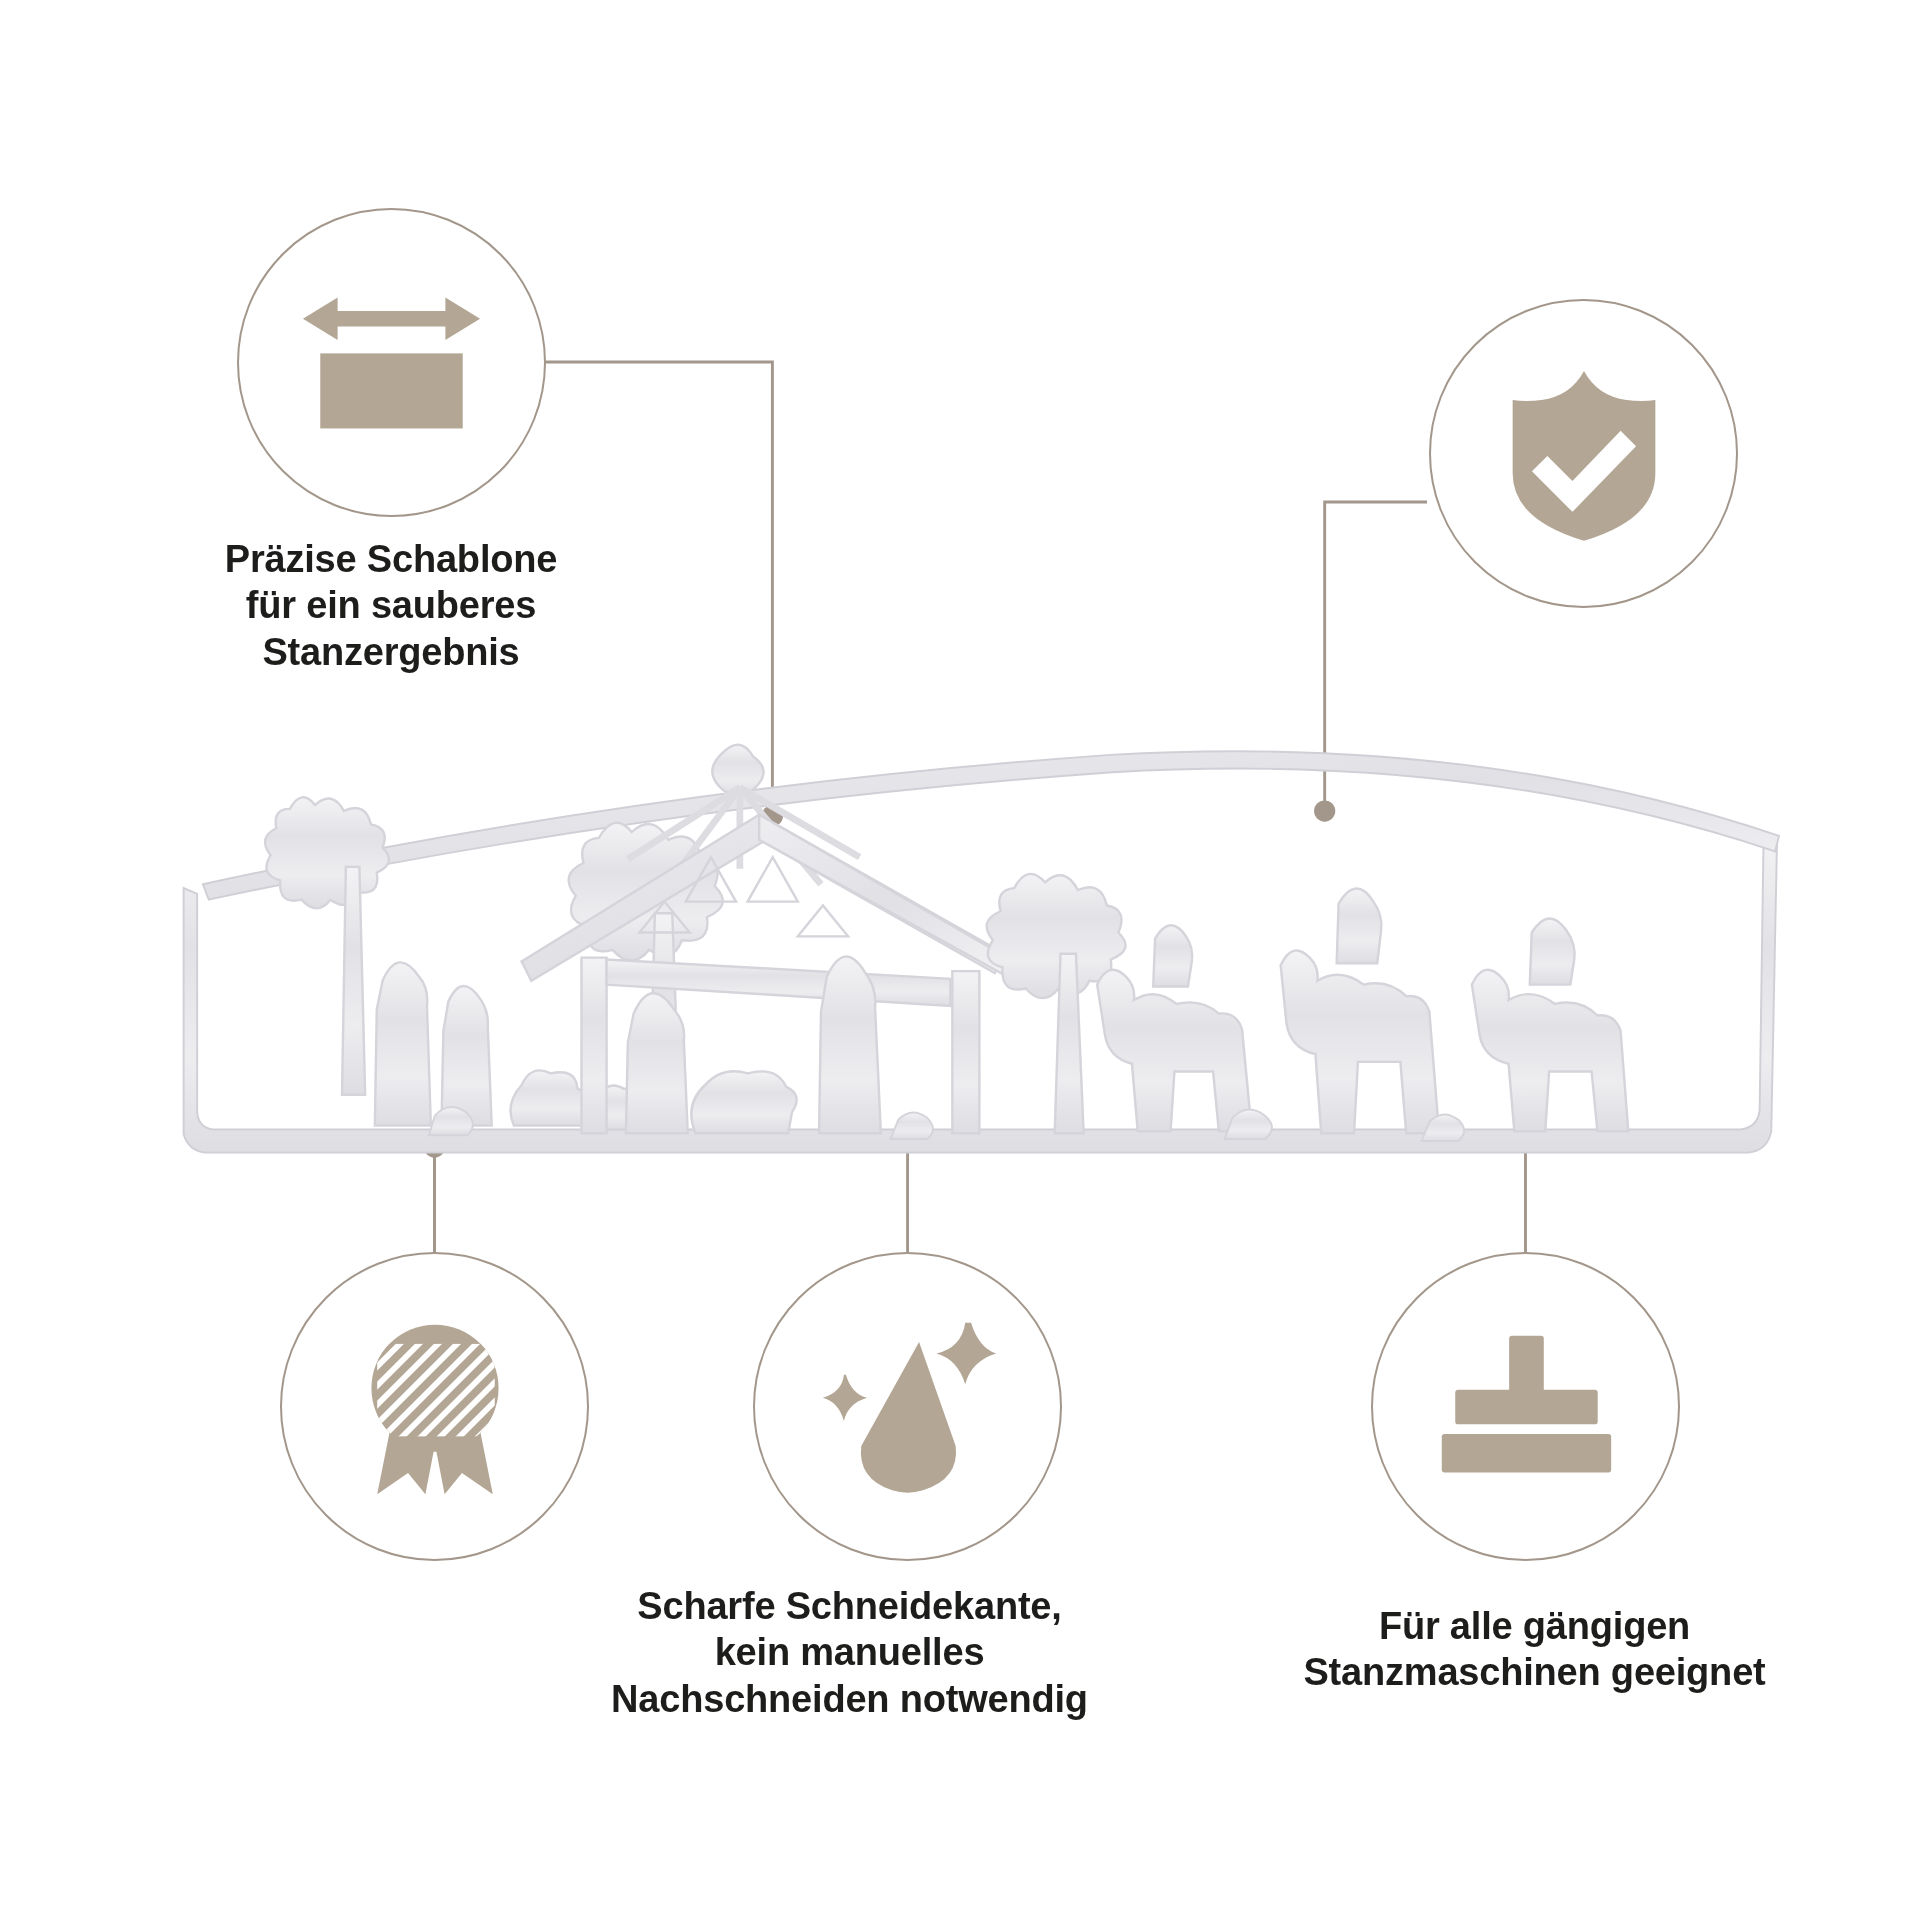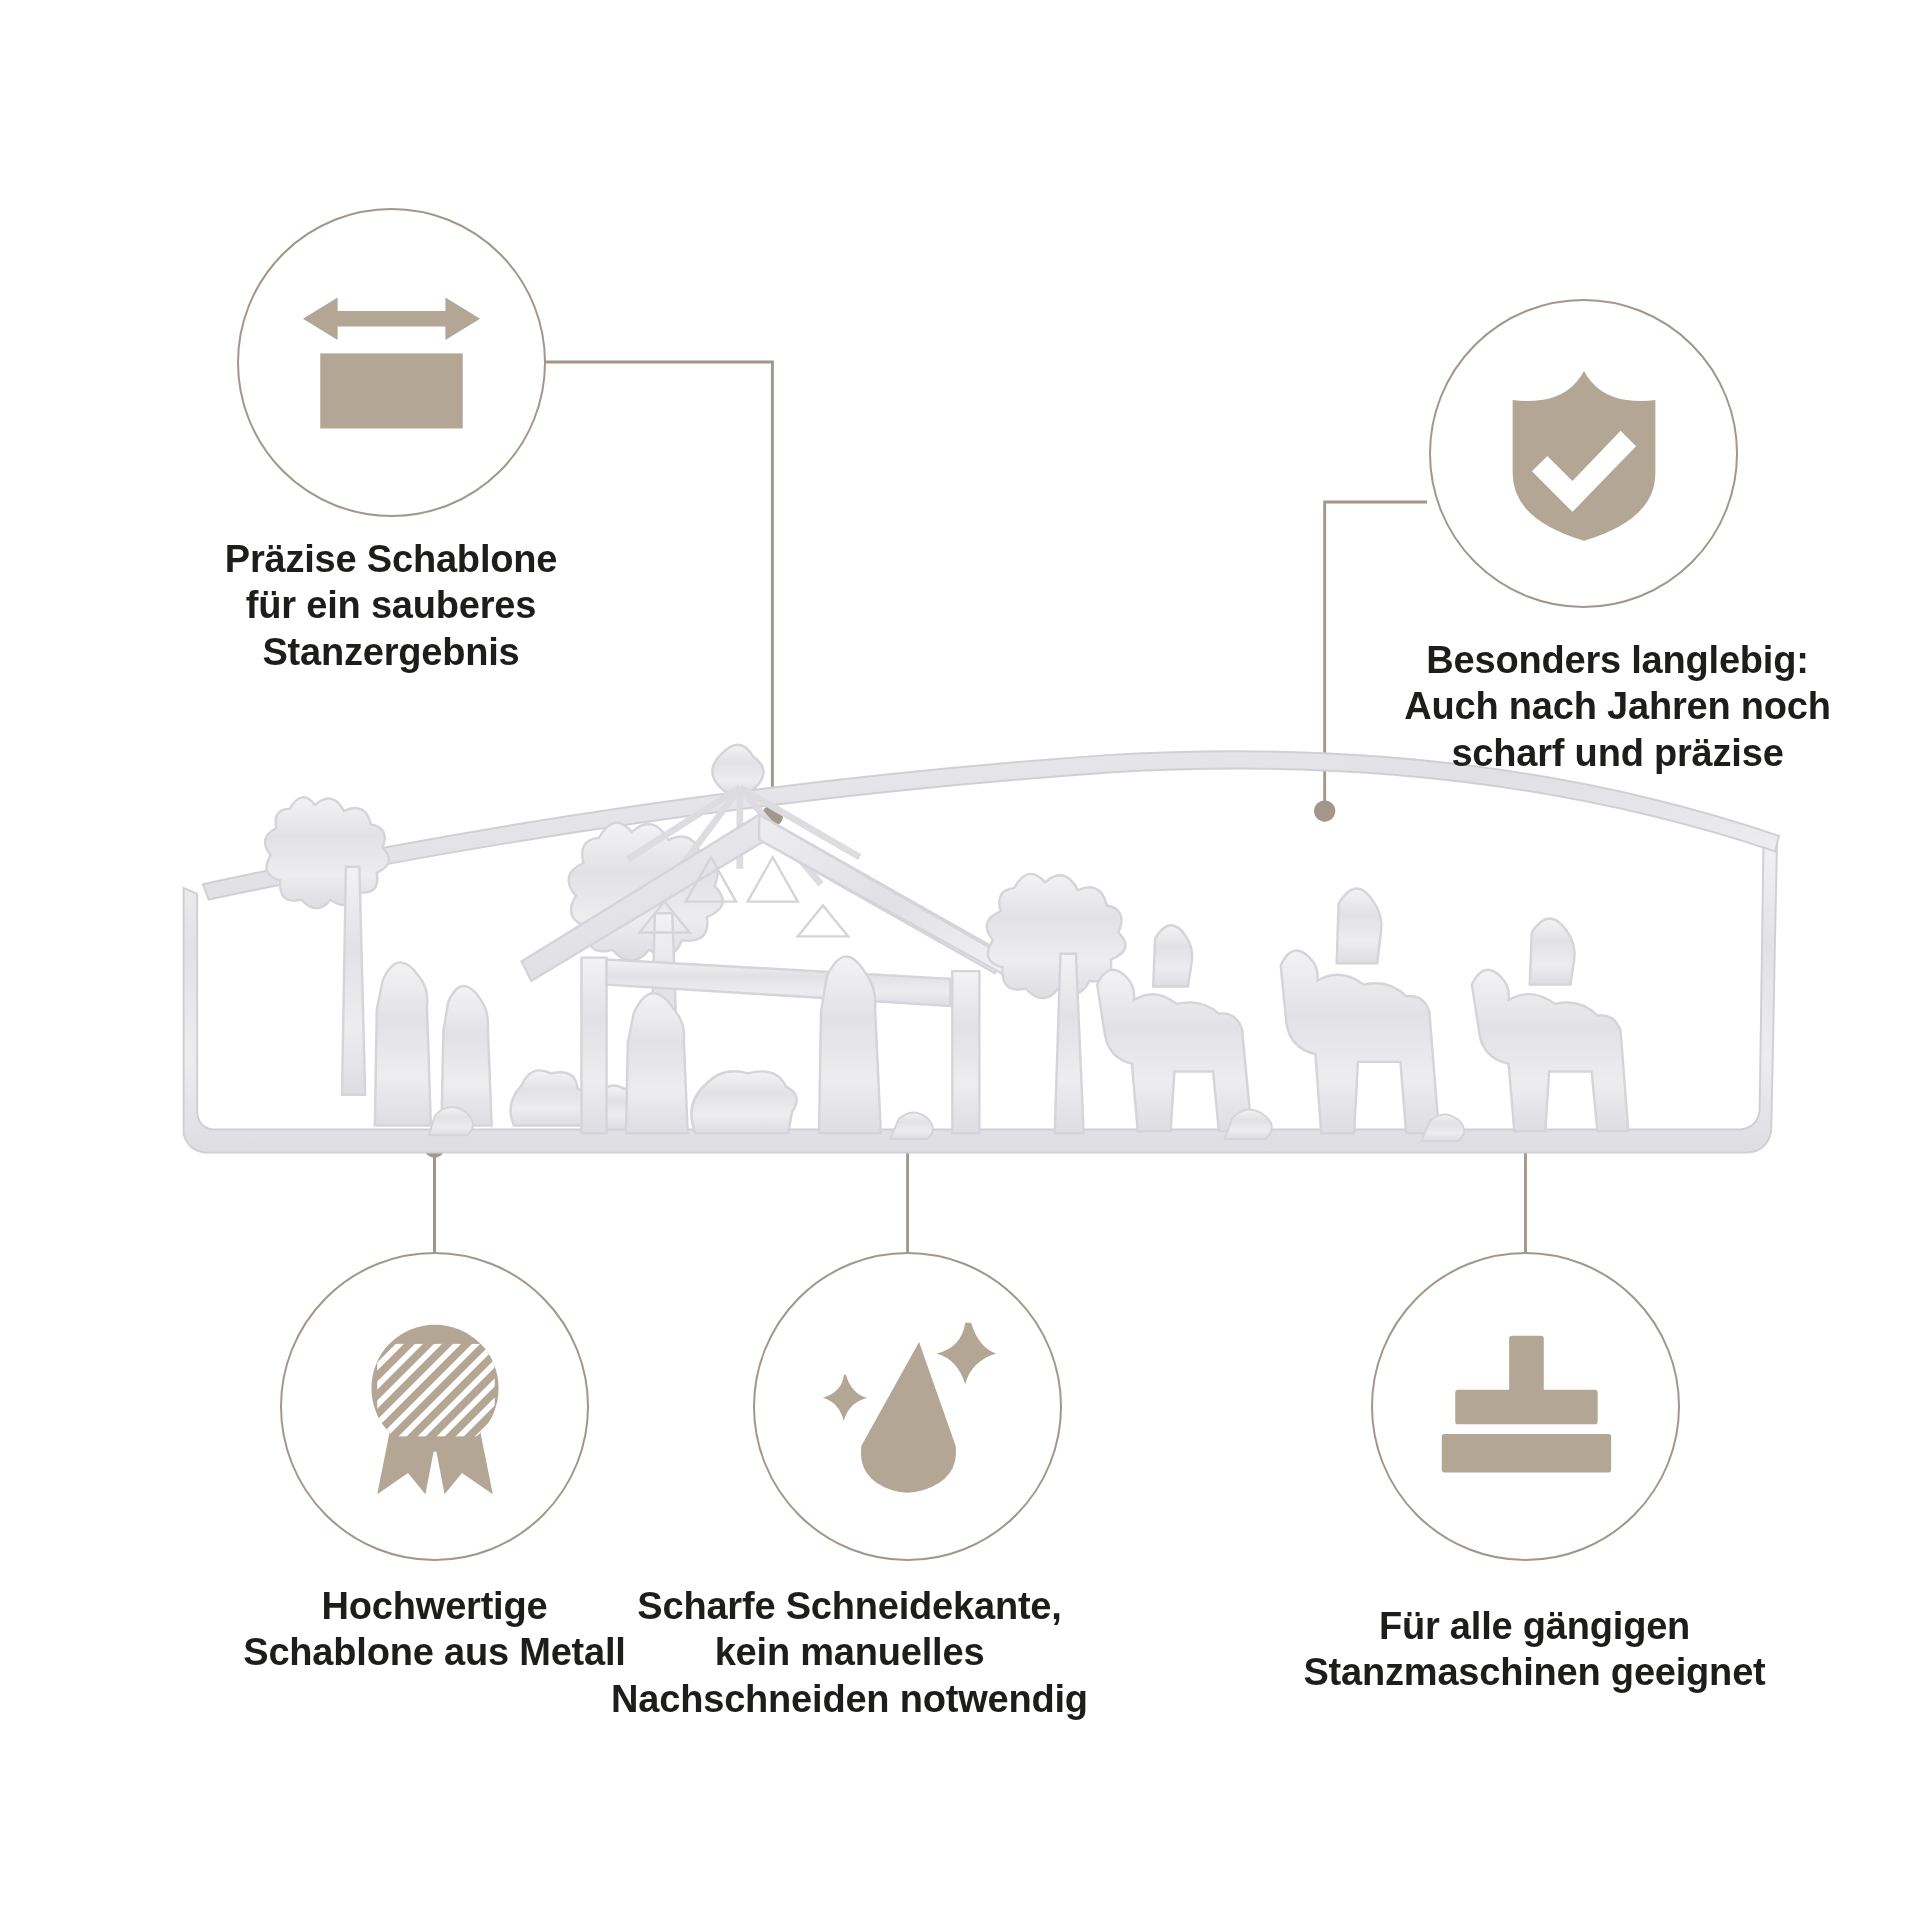--- a/index.html
+++ b/index.html
@@ -176,23 +176,20 @@
   <div class="badge" style="left:1429px;top:299px;">
     <div class="badge-circle" style="left:0;top:0;width:309px;height:309px;"></div>
     <div class="icon-wrap" style="left:0;top:0;width:309px;height:309px;">
       <svg width="162" height="174" viewBox="0 0 168 180">
         <path d="M84 4 q-14 26 -44 30 q-16 2 -30 0 l0 76 q0 48 74 70 q74 -22 74 -70 l0 -76
                  q-14 2 -30 0 q-30 -4 -44 -30 Z" fill="#b3a695"></path>
         <path d="M46 92 L72 118 L122 66 L138 82 L72 150 L30 108 Z" fill="#ffffff"></path>
       </svg>
     </div>
   </div>
-  <div class="badge-caption" style="left:1347px;top:637px;width:541px;">Besonders langlebig:
-Auch nach Jahren noch
-scharf und präzise</div>
 
   <div class="badge" style="left:280px;top:1252px;">
     <div class="badge-circle" style="left:0;top:0;width:309px;height:309px;"></div>
     <div class="icon-wrap" style="left:0;top:0;width:309px;height:309px;">
       <svg width="174" height="183" viewBox="0 0 180 190">
         <defs>
           <pattern id="hatch" patternUnits="userSpaceOnUse" width="14" height="14" patternTransform="rotate(45)">
             <rect width="14" height="14" fill="#b3a695"></rect>
             <rect width="6" height="14" fill="#ffffff"></rect>
           </pattern>
@@ -204,22 +201,20 @@
         <path d="M44 116 L30 186 L62 164 L80 186 L92 124 Z" fill="#b3a695"></path>
         <path d="M136 116 L150 186 L118 164 L100 186 L88 124 Z" fill="#b3a695"></path>
 
         <circle cx="90" cy="76" r="66" fill="#b3a695"></circle>
         <g clip-path="url(#medalClip)">
           <rect x="30" y="30" width="122" height="96" fill="url(#hatch)"></rect>
         </g>
       </svg>
     </div>
   </div>
-  <div class="badge-caption" style="left:174px;top:1583px;width:521px;">Hochwertige
-Schablone aus Metall</div>
 
   <div class="badge" style="left:753px;top:1252px;">
     <div class="badge-circle" style="left:0;top:0;width:309px;height:309px;"></div>
     <div class="icon-wrap" style="left:0;top:0;width:309px;height:309px;">
       <svg width="193" height="183" viewBox="0 0 200 190">
 
         <path d="M112 28 L52 136 q-4 34 32 46 q16 5 32 0 q38 -12 34 -46 Z" fill="#b3a695"></path>
 
         <path d="M166 8 q8 26 26 32 q-26 8 -32 32 q-8 -26 -30 -32 q26 -6 30 -32 Z" fill="#b3a695"></path>
 

